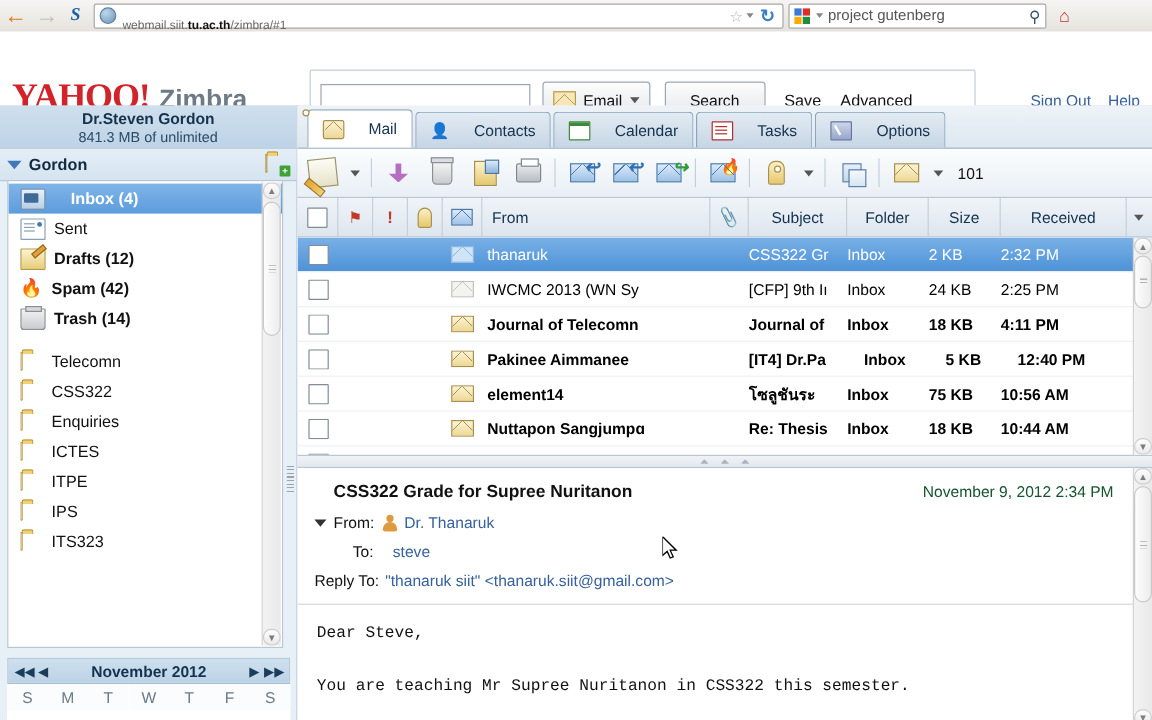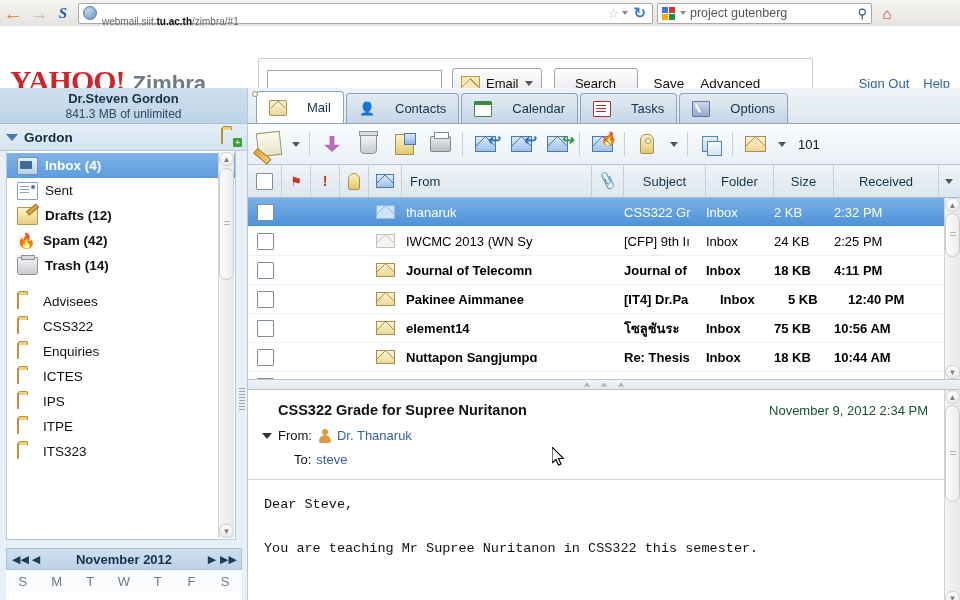--- a/index.html
+++ b/index.html
@@ -130,21 +130,21 @@
     background:#f0d179;border:1px solid #b89335;border-bottom:none;border-radius:2px 2px 0 0;
   }
   .plusbadge{
     position:absolute;right:-1px;bottom:-2px;width:9px;height:9px;background:#3fa037;
     border-radius:1px;color:#fff;font-size:8px;line-height:9px;text-align:center;font-weight:bold;
   }
   .treewrap{position:absolute;left:6px;top:62px;width:230px;height:390px;
     background:#fff;border:1px solid #b9c6d4;box-sizing:border-box;overflow:hidden;}
   .tree{padding:2px 0 0 0;}
   .trow{height:25px;display:flex;align-items:center;padding-left:10px;cursor:default;}
-  .trow.sel{background:linear-gradient(#7fb4e8,#5d9cdd);}
+  .trow.sel{background:linear-gradient(#7fb4e8,#5d9cdd);gap:14px;}
   .trow.sel .tlabel{color:#fff;}
   .tlabel{font-size:13.5px;color:#111;margin-left:7px;white-space:nowrap;}
   .tlabel.b{font-weight:bold;}
   .ico{width:19px;height:16px;flex:0 0 auto;position:relative;}
   .ico-inbox{background:linear-gradient(#e9f1f8,#b8cfe5);border:1px solid #7a93ab;border-radius:2px;}
   .ico-inbox:after{content:"";position:absolute;left:2px;top:3px;width:12px;height:8px;background:#3f6c97;border-radius:1px;}
   .ico-sent{background:#fff;border:1px solid #8aa0b4;border-radius:1px;}
   .ico-sent:after{content:"";position:absolute;left:2px;top:3px;width:9px;height:1px;box-shadow:0 0 0 0 #8aa0b4,0 3px 0 #8aa0b4,0 6px 0 #8aa0b4;background:#8aa0b4;}
   .ico-sent:before{content:"";position:absolute;right:2px;top:2px;width:4px;height:4px;background:#4a77a8;border-radius:50%;}
   .ico-draft{background:linear-gradient(#fdf3cf,#e7cd7a);border:1px solid #b59a45;border-radius:1px;}
@@ -393,41 +393,41 @@
           <span class="ico ico-spam">🔥</span>
           <span class="tlabel b">Spam (42)</span>
         </div>
         <div class="trow">
           <span class="ico ico-trash"></span>
           <span class="tlabel b">Trash (14)</span>
         </div>
         <div style="height:11px"></div>
         <div class="trow">
           <span class="ico"><span class="fld"></span></span>
-          <span class="tlabel">Advisees</span>
+          <span class="tlabel">Telecomn</span>
         </div>
         <div class="trow">
           <span class="ico"><span class="fld"></span></span>
           <span class="tlabel">CSS322</span>
         </div>
         <div class="trow">
           <span class="ico"><span class="fld"></span></span>
           <span class="tlabel">Enquiries</span>
         </div>
         <div class="trow">
           <span class="ico"><span class="fld"></span></span>
           <span class="tlabel">ICTES</span>
         </div>
         <div class="trow">
           <span class="ico"><span class="fld"></span></span>
+          <span class="tlabel">ITPE</span>
+        </div>
+        <div class="trow">
+          <span class="ico"><span class="fld"></span></span>
           <span class="tlabel">IPS</span>
-        </div>
-        <div class="trow">
-          <span class="ico"><span class="fld"></span></span>
-          <span class="tlabel">ITPE</span>
         </div>
         <div class="trow">
           <span class="ico"><span class="fld"></span></span>
           <span class="tlabel">ITS323</span>
         </div>
       </div>
 
       <div class="scrollv">
         <div class="sb-arrow">▲</div>
         <div class="sb-thumb">
@@ -747,23 +747,27 @@
       <div style="display:flex;align-items:baseline;padding:12px 14px 0 30px;">
         <span class="pv-subject">CSS322 Grade for Supree Nuritanon</span>
         <span class="pv-date" style="margin-left:auto;margin-right:18px">November 9, 2012 2:34 PM</span>
       </div>
       <div style="display:flex;align-items:center;gap:6px;padding:10px 14px 0 14px;">
         <span class="ptri"></span>
         <span class="pv-label">From:</span>
         <span class="person"></span>
         <span class="pv-link">Dr. Thanaruk</span>
       </div>
-      <div style="display:flex;align-items:center;gap:5px;padding:9px 14px 0 46px;">
+      <div style="display:flex;align-items:center;gap:16px;padding:9px 14px 0 46px;">
         <span class="pv-label">To:</span>
         <span class="pv-link">steve</span>
+      </div>
+      <div style="display:flex;align-items:center;gap:5px;padding:9px 14px 0 14px;">
+        <span class="pv-label">Reply To:</span>
+        <span class="pv-link">"thanaruk siit" &lt;thanaruk.siit@gmail.com&gt;</span>
       </div>
       <div style="border-top:1px solid #cfd8e1;margin:12px 0 0 0;"></div>
       <div style="padding:14px 14px 0 16px;">
         <div class="bodytext">Dear Steve,</div>
         <div class="bodytext" style="height:22px">&nbsp;</div>
         <div class="bodytext">You are teaching Mr Supree Nuritanon in CSS322 this semester.</div>
       </div>
 
       <div class="scrollv" style="top:0;bottom:0;right:0">
         <div class="sb-arrow">▲</div>

